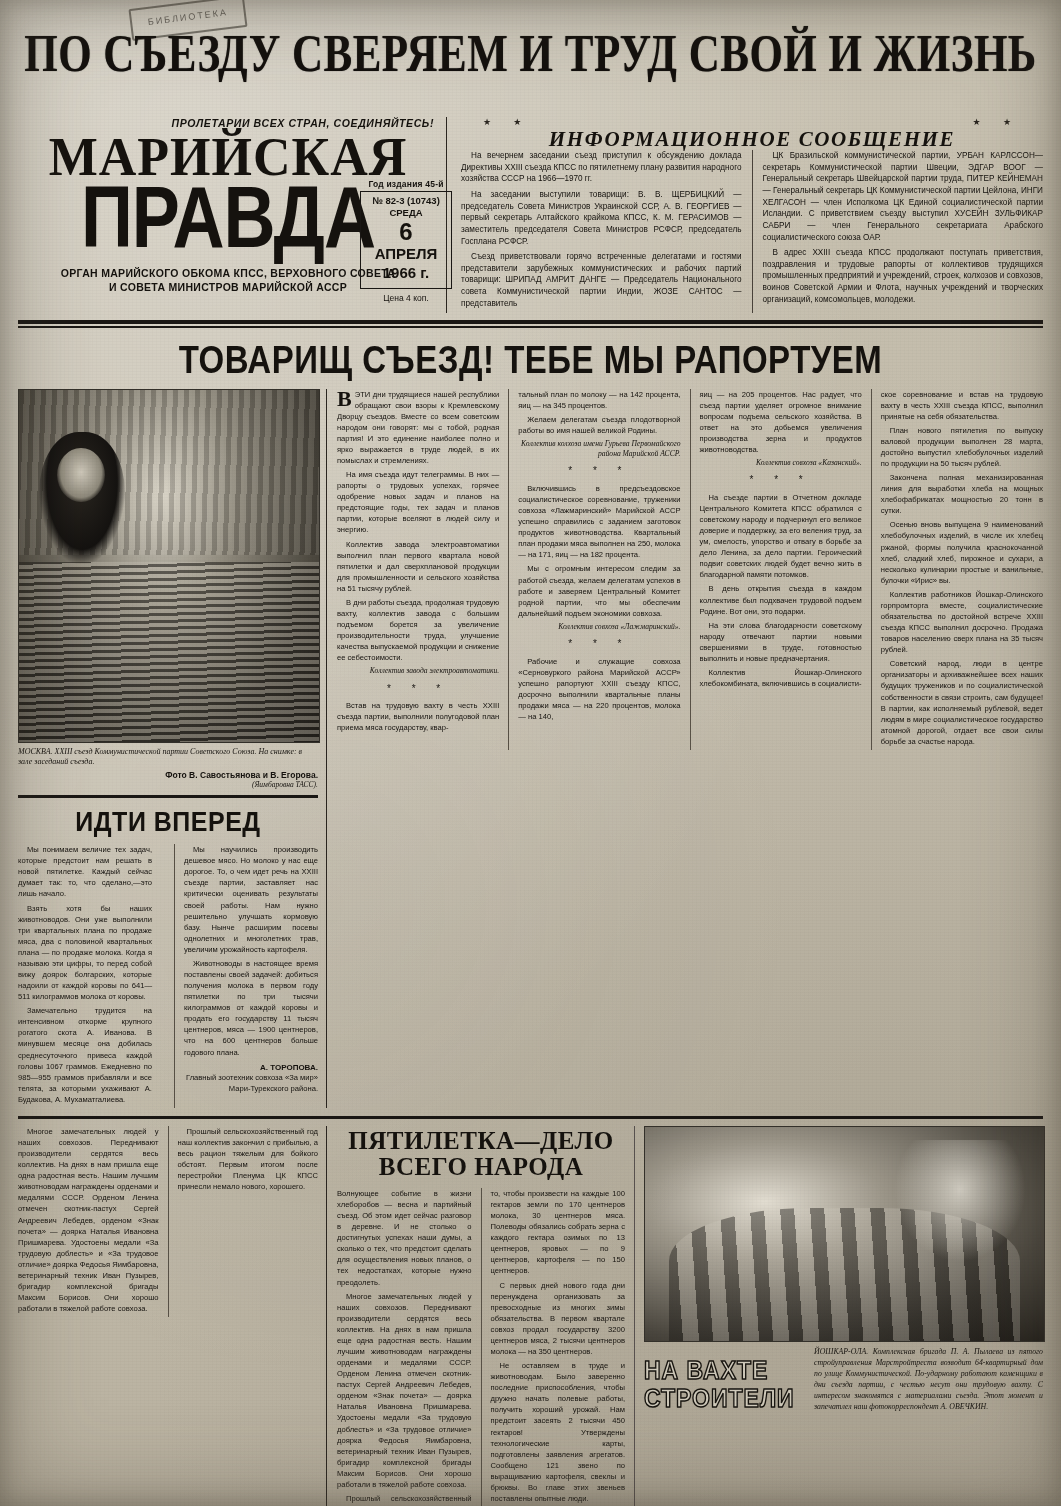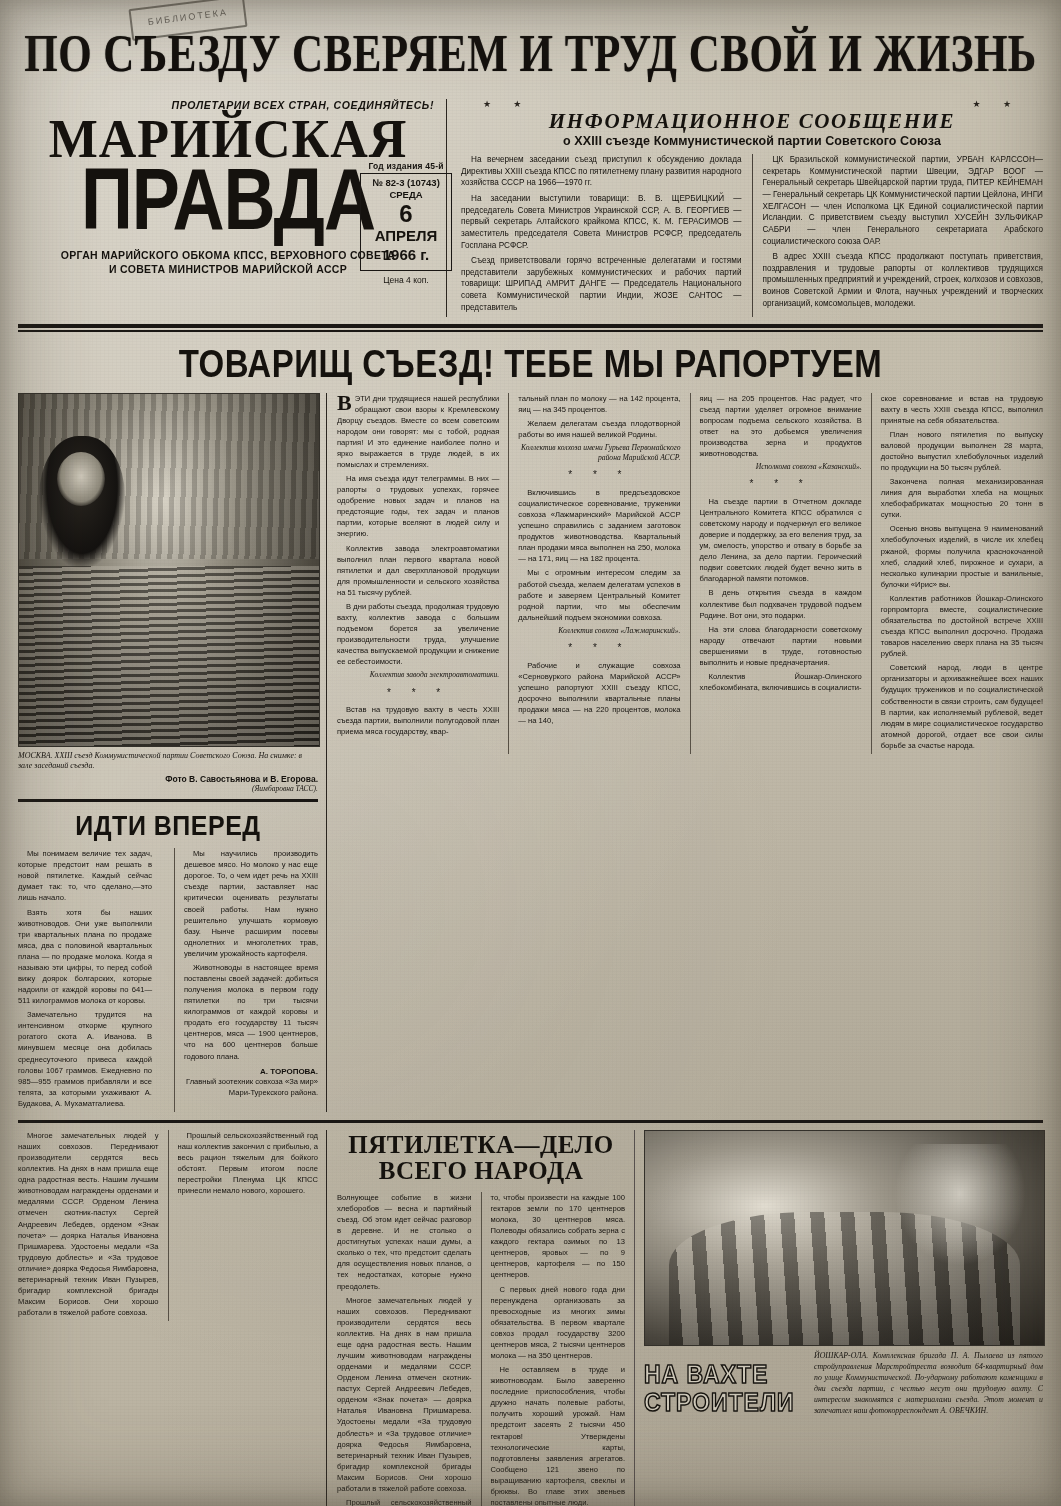--- a/index.html
+++ b/index.html
@@ -56,21 +56,21 @@
   .stamp{
     position:absolute;left:112px;top:2px;width:112px;height:28px;
     border:2px solid rgba(40,36,30,.55);
     transform:rotate(-7deg);
     font-size:9px;letter-spacing:2px;color:rgba(40,36,30,.65);
     text-align:center;line-height:26px;font-family:"Liberation Sans",sans-serif;
     border-radius:2px;
   }
 
   
-  .masthead{display:flex;margin-top:34px;}
+  .masthead{display:flex;margin-top:52px;}
   .mast-left{width:420px;position:relative;padding-right:8px;}
   .slogan{
     font-family:"Liberation Sans",sans-serif;
     font-weight:bold;font-style:italic;font-size:10.5px;letter-spacing:.6px;
     text-align:right;padding-right:4px;padding-bottom:3px;
   }
   .title1{
     font-family:"Liberation Serif",serif;font-weight:bold;
     font-size:52px;letter-spacing:1px;line-height:.95;text-align:center;
     transform:scaleY(1.05);
@@ -270,21 +270,20 @@
           <div class="price">Цена 4 коп.</div>
         </div>
       </div>
 
       <div class="mast-right">
         <div class="stars sp">
           <span>★ ★</span>
           <span>★ ★</span>
         </div>
         <div class="info-title">ИНФОРМАЦИОННОЕ СООБЩЕНИЕ</div>
-        <div class="info-sub">о XXIII съезде Коммунистической партии Советского Союза</div>
         <div class="info-cols">
           <div class="c">
             <p>На вечернем заседании съезд приступил к обсуждению доклада Директивы XXIII съезда КПСС по пятилетнему плану развития народного хозяйства СССР на 1966—1970 гг.</p>
             <p>На заседании выступили товарищи: В. В. ЩЕРБИЦКИЙ — председатель Совета Министров Украинской ССР, А. В. ГЕОРГИЕВ — первый секретарь Алтайского крайкома КПСС, К. М. ГЕРАСИМОВ — заместитель председателя Совета Министров РСФСР, председатель Госплана РСФСР.</p>
             <p>Съезд приветствовали горячо встреченные делегатами и гостями представители зарубежных коммунистических и рабочих партий товарищи: ШРИПАД АМРИТ ДАНГЕ — Председатель Национального совета Коммунистической партии Индии, ЖОЗЕ САНТОС — представитель</p>
           </div>
           <div class="c">
             <p>ЦК Бразильской коммунистической партии, УРБАН КАРЛССОН—секретарь Коммунистической партии Швеции, ЭДГАР ВООГ — Генеральный секретарь Швейцарской партии труда, ПИТЕР КЕЙНЕМАН — Генеральный секретарь ЦК Коммунистической партии Цейлона, ИНГИ ХЕЛГАСОН — член Исполкома ЦК Единой социалистической партии Исландии. С приветствием съезду выступил ХУСЕЙН ЗУЛЬФИКАР САБРИ — член Генерального секретариата Арабского социалистического союза ОАР.</p>
             <p>В адрес XXIII съезда КПСС продолжают поступать приветствия, поздравления и трудовые рапорты от коллективов трудящихся промышленных предприятий и учреждений, строек, колхозов и совхозов, воинов Советской Армии и Флота, научных учреждений и творческих организаций, комсомольцев, молодежи.</p>
           </div>
@@ -346,21 +345,21 @@
             <div class="dots">* * *</div>
             <p>Включившись в предсъездовское социалистическое соревнование, труженики совхоза «Лажмаринский» Марийской АССР успешно справились с заданием заготовок продуктов животноводства. Квартальный план продажи мяса выполнен на 250, молока — на 171, яиц — на 182 процента.</p>
             <p>Мы с огромным интересом следим за работой съезда, желаем делегатам успехов в работе и заверяем Центральный Комитет родной партии, что мы обеспечим дальнейший подъем экономики совхоза.</p>
             <div class="sig-it">Коллектив совхоза «Лажмаринский».</div>
             <div class="dots">* * *</div>
             <p>Рабочие и служащие совхоза «Серновуркого района Марийской АССР» успешно рапортуют XXIII съезду КПСС, досрочно выполнили квартальные планы продажи мяса — на 220 процентов, молока — на 140,</p>
           </div>
 
           <div class="rc bodytext">
             <p class="noind">яиц — на 205 процентов. Нас радует, что съезд партии уделяет огромное внимание вопросам подъема сельского хозяйства. В ответ на это добьемся увеличения производства зерна и продуктов животноводства.</p>
-            <div class="sig-it">Исполкома совхоза «Казанский».</div>
+            <div class="sig-it">Коллектив совхоза «Казанский».</div>
             <div class="dots">* * *</div>
             <p>На съезде партии в Отчетном докладе Центрального Комитета КПСС обратился с советскому народу и подчеркнул его великое доверие и поддержку, за его веления труд, за ум, смелость, упорство и отвагу в борьбе за дело Ленина, за дело партии. Героический подвиг советских людей будет вечно жить в благодарной памяти потомков.</p>
             <p>В день открытия съезда в каждом коллективе был подхвачен трудовой подъем Родине. Вот они, это подарки.</p>
             <p>На эти слова благодарности советскому народу отвечают партии новыми свершениями в труде, готовностью выполнить и новые предначертания.</p>
             <p>Коллектив Йошкар-Олинского хлебокомбината, включившись в социалисти-</p>
           </div>
 
           <div class="rc bodytext">
             <p class="noind">ское соревнование и встав на трудовую вахту в честь XXIII съезда КПСС, выполнил принятые на себя обязательства.</p>
             <p>План нового пятилетия по выпуску валовой продукции выполнен 28 марта, достойно выпустил хлебобулочных изделий по продукции на 50 тысяч рублей.</p>

